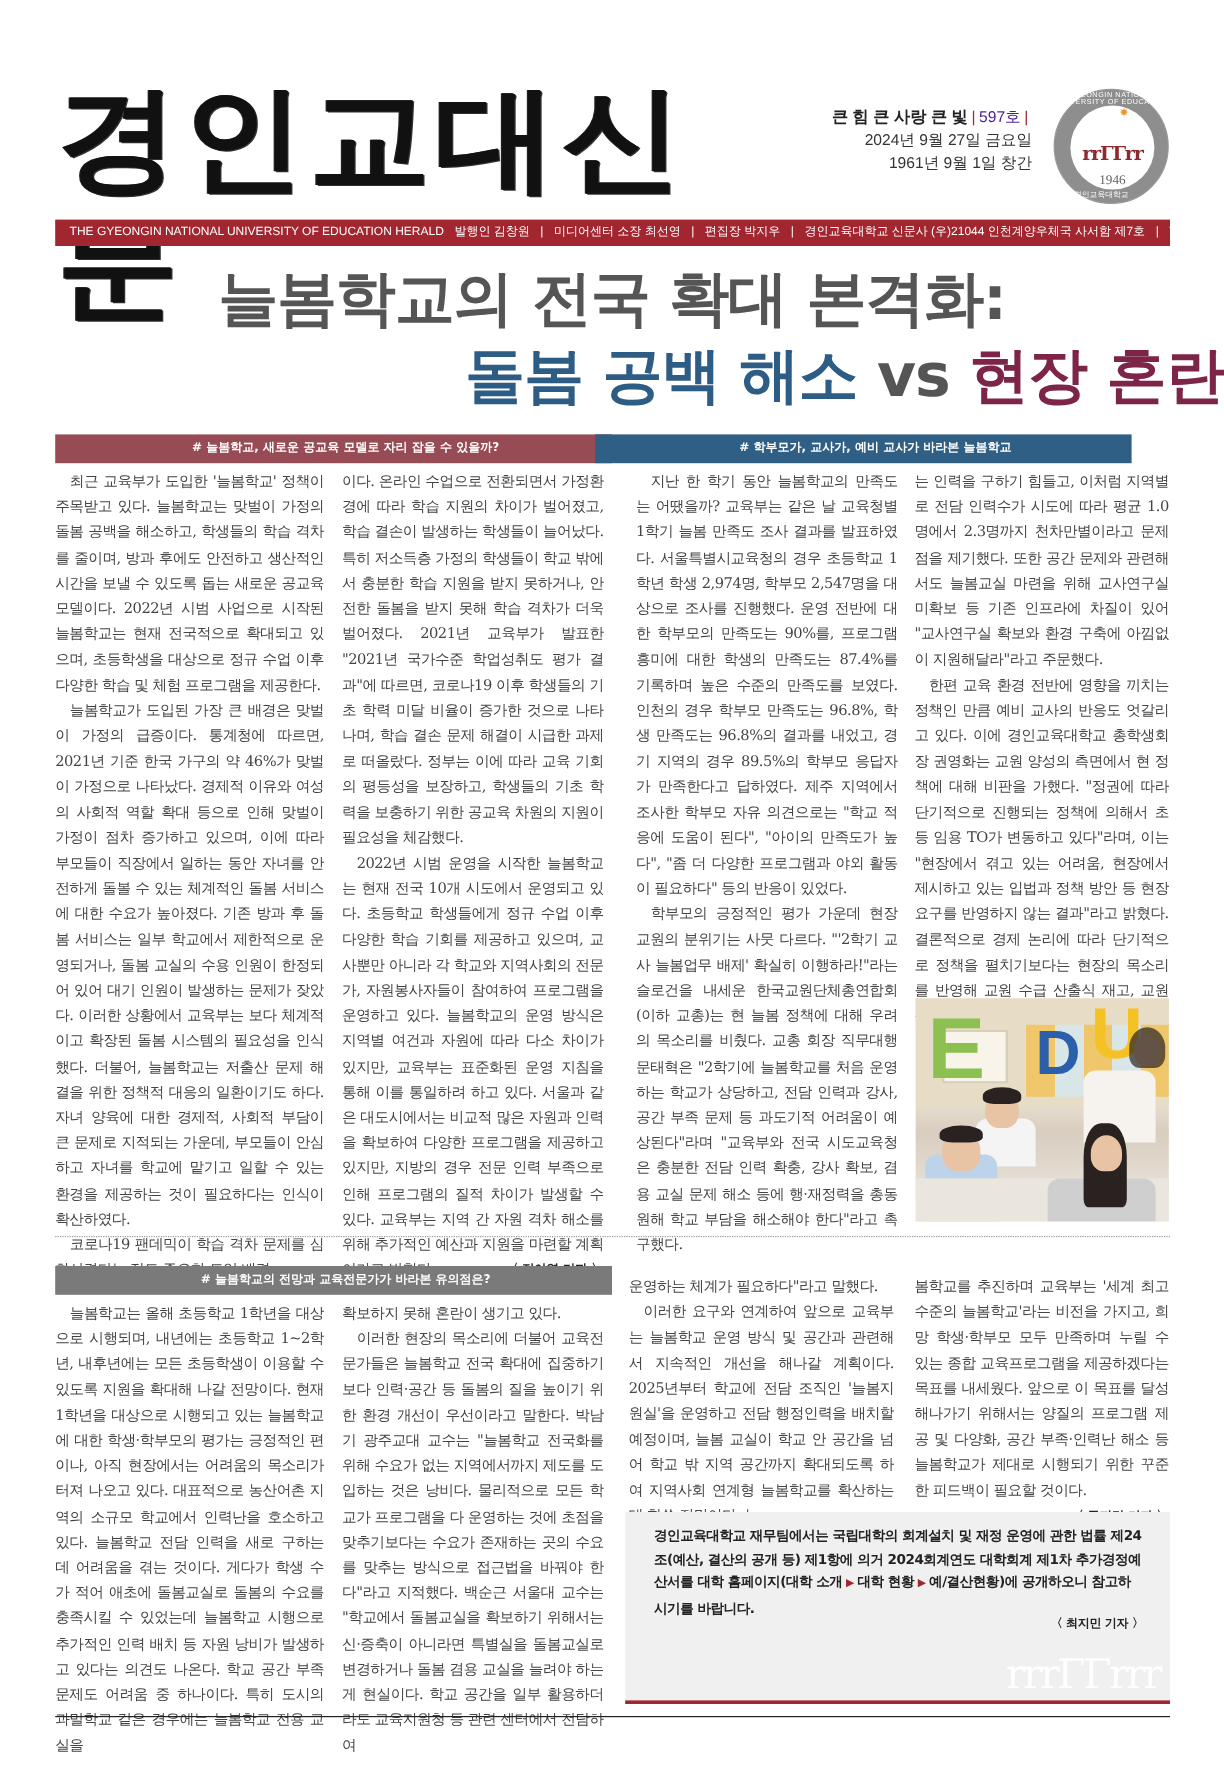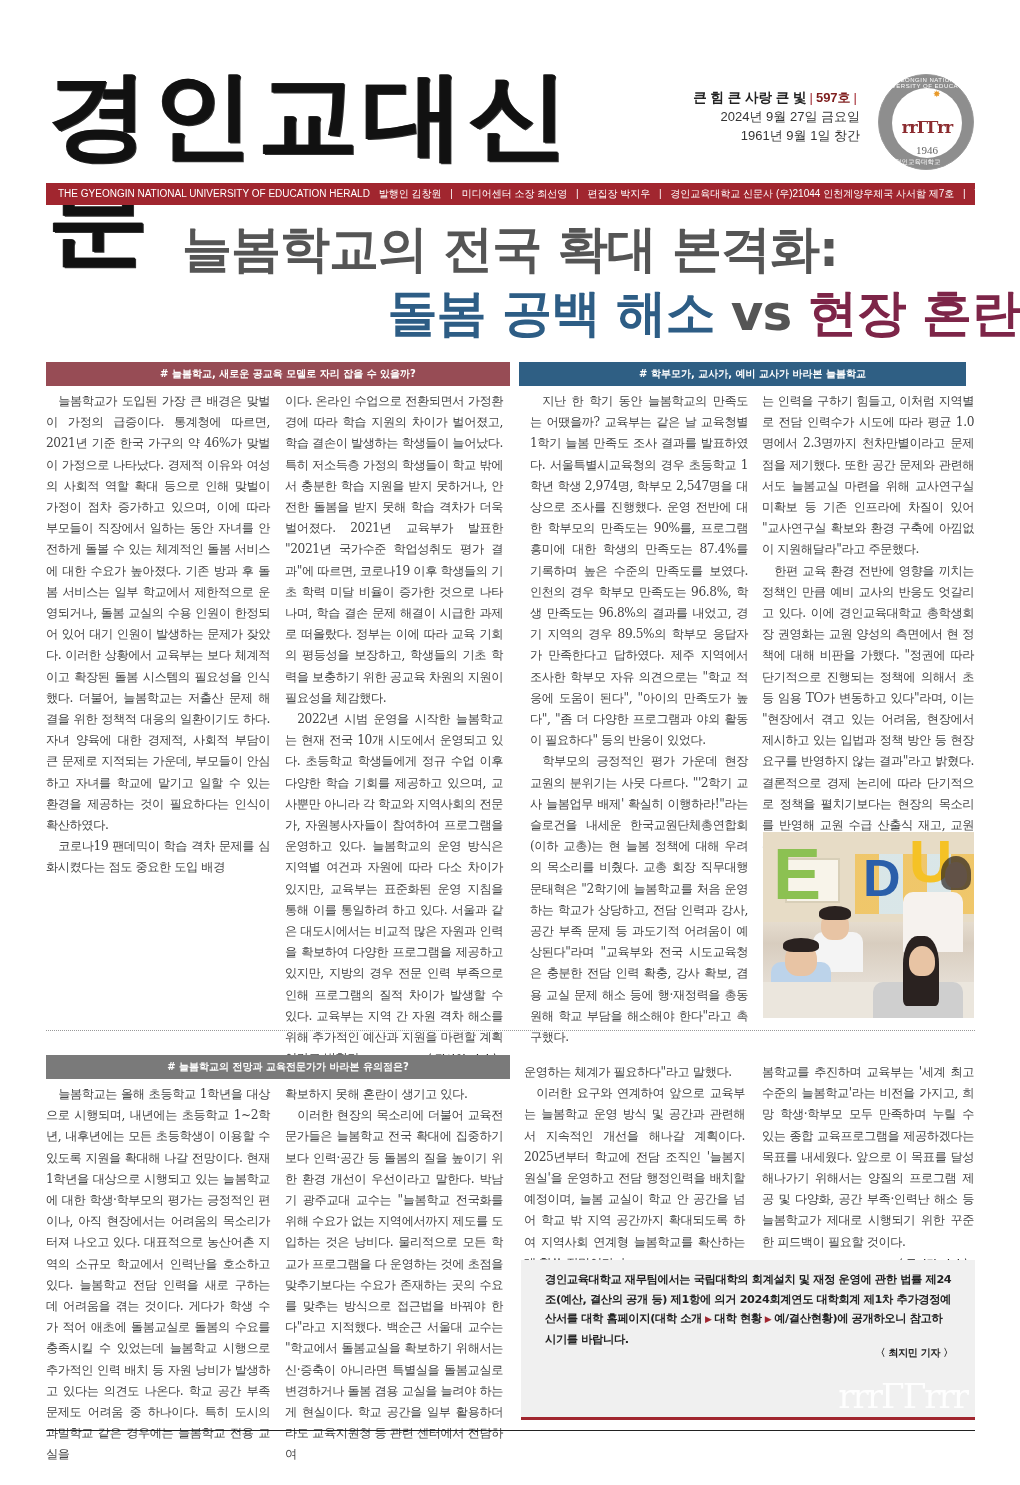--- a/index.html
+++ b/index.html
@@ -12,21 +12,21 @@
     font-family: "DejaVu Sans", "Liberation Sans", sans-serif; font-weight: bold;
     font-size: 96px; line-height: 106px; letter-spacing: 4px; color: #111;
     text-shadow: 1px 1px 0 #333, -1px 0 0 #222;
     transform: scaleX(1.05); transform-origin: left center;
   }
   .masthead-info {
     position: absolute; right: 160px; top: 88px; text-align: right;
     font-family: "Liberation Sans", "DejaVu Sans", sans-serif; font-size: 13px; color: #333; line-height: 19px;
   }
   .masthead-info .motto { font-weight: bold; color: #222; font-size: 13.5px; }
-  .masthead-info .issue { color: #7f1d1d; font-weight: bold; }
+  .masthead-info .issue { color: #4c1d95; font-weight: normal; }
   .masthead-info .sep { color: #a1262f; padding: 0 3px; font-weight: normal; }
 
   .emblem {
     position: absolute; left: 878px; top: 74px; width: 96px; height: 96px; border-radius: 50%;
     background: #8e8e8e; border: 1px solid #999;
   }
   .emblem-inner {
     position: absolute; left: 13px; top: 13px; width: 70px; height: 70px; border-radius: 50%;
     background: #fff; text-align: center;
   }
@@ -164,30 +164,31 @@
 </div>
 
 <div class="headline-1">늘봄학교의 전국 확대 본격화:</div>
 <div class="headline-2">
   <span class="hl-blue">돌봄 공백 해소</span><span class="hl-vs"> vs </span><span class="hl-plum">현장 혼란</span>
 </div>
 
 <div class="section-bar bar-red" style="left:46px; top:362px; width:464px;"># 늘봄학교, 새로운 공교육 모델로 자리 잡을 수 있을까?</div>
 
 <div class="col" style="left:46px; top:391px; width:224px;">
+  <p>최근 교육부가 도입한 '늘봄학교' 정책이 주목받고 있다. 늘봄학교는 맞벌이 가정의 돌봄 공백을 해소하고, 학생들의 학습 격차를 줄이며, 방과 후에도 안전하고 생산적인 시간을 보낼 수 있도록 돕는 새로운 공교육 모델이다. 2022년 시범 사업으로 시작된 늘봄학교는 현재 전국적으로 확대되고 있으며, 초등학생을 대상으로 정규 수업 이후 다양한 학습 및 체험 프로그램을 제공한다.</p>
   <p>늘봄학교가 도입된 가장 큰 배경은 맞벌이 가정의 급증이다. 통계청에 따르면, 2021년 기준 한국 가구의 약 46%가 맞벌이 가정으로 나타났다. 경제적 이유와 여성의 사회적 역할 확대 등으로 인해 맞벌이 가정이 점차 증가하고 있으며, 이에 따라 부모들이 직장에서 일하는 동안 자녀를 안전하게 돌볼 수 있는 체계적인 돌봄 서비스에 대한 수요가 높아졌다. 기존 방과 후 돌봄 서비스는 일부 학교에서 제한적으로 운영되거나, 돌봄 교실의 수용 인원이 한정되어 있어 대기 인원이 발생하는 문제가 잦았다. 이러한 상황에서 교육부는 보다 체계적이고 확장된 돌봄 시스템의 필요성을 인식했다. 더불어, 늘봄학교는 저출산 문제 해결을 위한 정책적 대응의 일환이기도 하다. 자녀 양육에 대한 경제적, 사회적 부담이 큰 문제로 지적되는 가운데, 부모들이 안심하고 자녀를 학교에 맡기고 일할 수 있는 환경을 제공하는 것이 필요하다는 인식이 확산하였다.</p>
   <p>코로나19 팬데믹이 학습 격차 문제를 심화시켰다는 점도 중요한 도입 배경</p>
 </div>
 
 <div class="col" style="left:285px; top:391px; width:218px;">
   <p class="noindent">이다. 온라인 수업으로 전환되면서 가정환경에 따라 학습 지원의 차이가 벌어졌고, 학습 결손이 발생하는 학생들이 늘어났다. 특히 저소득층 가정의 학생들이 학교 밖에서 충분한 학습 지원을 받지 못하거나, 안전한 돌봄을 받지 못해 학습 격차가 더욱 벌어졌다. 2021년 교육부가 발표한 "2021년 국가수준 학업성취도 평가 결과"에 따르면, 코로나19 이후 학생들의 기초 학력 미달 비율이 증가한 것으로 나타나며, 학습 결손 문제 해결이 시급한 과제로 떠올랐다. 정부는 이에 따라 교육 기회의 평등성을 보장하고, 학생들의 기초 학력을 보충하기 위한 공교육 차원의 지원이 필요성을 체감했다.</p>
   <p><span>2022년 시범 운영을 시작한 늘봄학교는 현재 전국 10개 시도에서 운영되고 있다. 초등학교 학생들에게 정규 수업 이후 다양한 학습 기회를 제공하고 있으며, 교사뿐만 아니라 각 학교와 지역사회의 전문가, 자원봉사자들이 참여하여 프로그램을 운영하고 있다. 늘봄학교의 운영 방식은 지역별 여건과 자원에 따라 다소 차이가 있지만, 교육부는 표준화된 운영 지침을 통해 이를 통일하려 하고 있다. 서울과 같은 대도시에서는 비교적 많은 자원과 인력을 확보하여 다양한 프로그램을 제공하고 있지만, 지방의 경우 전문 인력 부족으로 인해 프로그램의 질적 차이가 발생할 수 있다. 교육부는 지역 간 자원 격차 해소를 위해 추가적인 예산과 지원을 마련할 계획이라고 밝혔다.</span> <span class="byline">〈 정아영 기자 〉</span></p>
 </div>
 
-<div class="section-bar bar-blue" style="left:519px; top:362px; width:447px;"># 학부모가, 교사가, 예비 교사가 바라본 늘봄학교</div>
+<div class="section-bar bar-blue" style="left:496px; top:362px; width:447px;"># 학부모가, 교사가, 예비 교사가 바라본 늘봄학교</div>
 
 <div class="col" style="left:530px; top:391px; width:218px;">
   <p>지난 한 학기 동안 늘봄학교의 만족도는 어땠을까? 교육부는 같은 날 교육청별 1학기 늘봄 만족도 조사 결과를 발표하였다. 서울특별시교육청의 경우 초등학교 1학년 학생 2,974명, 학부모 2,547명을 대상으로 조사를 진행했다. 운영 전반에 대한 학부모의 만족도는 90%를, 프로그램 흥미에 대한 학생의 만족도는 87.4%를 기록하며 높은 수준의 만족도를 보였다. 인천의 경우 학부모 만족도는 96.8%, 학생 만족도는 96.8%의 결과를 내었고, 경기 지역의 경우 89.5%의 학부모 응답자가 만족한다고 답하였다. 제주 지역에서 조사한 학부모 자유 의견으로는 "학교 적응에 도움이 된다", "아이의 만족도가 높다", "좀 더 다양한 프로그램과 야외 활동이 필요하다" 등의 반응이 있었다.</p>
   <p>학부모의 긍정적인 평가 가운데 현장 교원의 분위기는 사뭇 다르다. "'2학기 교사 늘봄업무 배제' 확실히 이행하라!"라는 슬로건을 내세운 한국교원단체총연합회(이하 교총)는 현 늘봄 정책에 대해 우려의 목소리를 비췄다. 교총 회장 직무대행 문태혁은 "2학기에 늘봄학교를 처음 운영하는 학교가 상당하고, 전담 인력과 강사, 공간 부족 문제 등 과도기적 어려움이 예상된다"라며 "교육부와 전국 시도교육청은 충분한 전담 인력 확충, 강사 확보, 겸용 교실 문제 해소 등에 행·재정력을 총동원해 학교 부담을 해소해야 한다"라고 촉구했다.</p>
 </div>
 
 <div class="col" style="left:762px; top:391px; width:212px;">
   <p class="noindent">는 인력을 구하기 힘들고, 이처럼 지역별로 전담 인력수가 시도에 따라 평균 1.0명에서 2.3명까지 천차만별이라고 문제점을 제기했다. 또한 공간 문제와 관련해서도 늘봄교실 마련을 위해 교사연구실 미확보 등 기존 인프라에 차질이 있어 "교사연구실 확보와 환경 구축에 아낌없이 지원해달라"라고 주문했다.</p>
   <p><span>한편 교육 환경 전반에 영향을 끼치는 정책인 만큼 예비 교사의 반응도 엇갈리고 있다. 이에 경인교육대학교 총학생회장 권영화는 교원 양성의 측면에서 현 정책에 대해 비판을 가했다. "정권에 따라 단기적으로 진행되는 정책에 의해서 초등 임용 TO가 변동하고 있다"라며, 이는 "현장에서 겪고 있는 어려움, 현장에서 제시하고 있는 입법과 정책 방안 등 현장 요구를 반영하지 않는 결과"라고 밝혔다. 결론적으로 경제 논리에 따라 단기적으로 정책을 펼치기보다는 현장의 목소리를 반영해 교원 수급 산출식 재고, 교원 수급 모델을 개선할 것을 요구했다.</span> <span class="byline">〈 한성현 기자 〉</span></p>
 </div>

